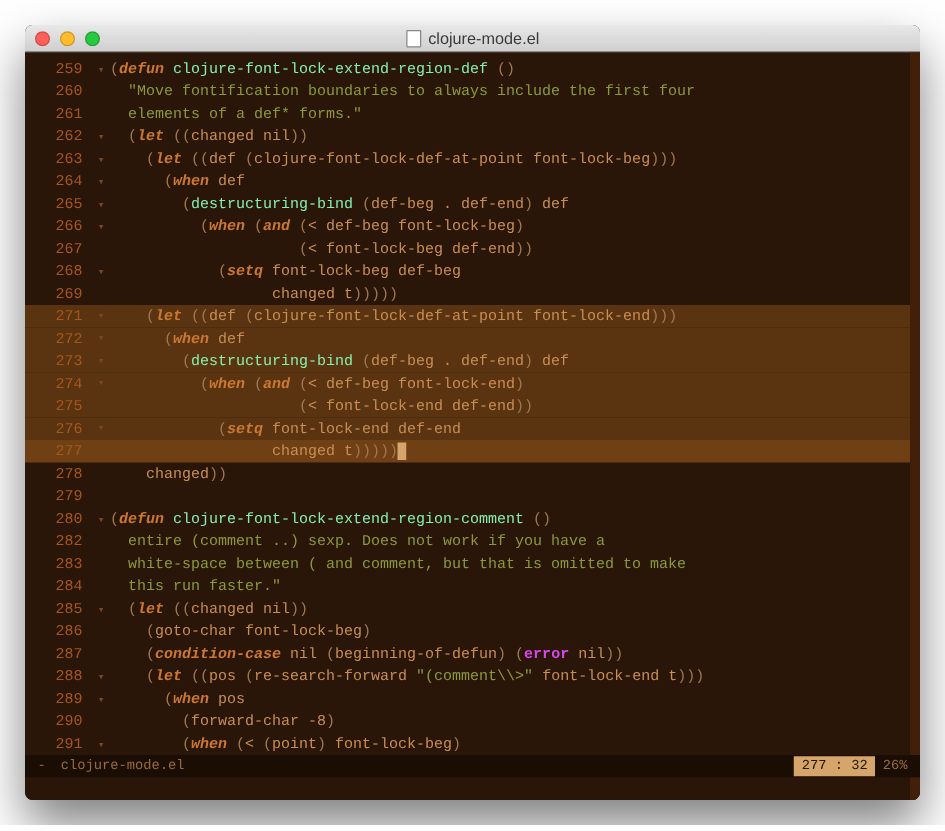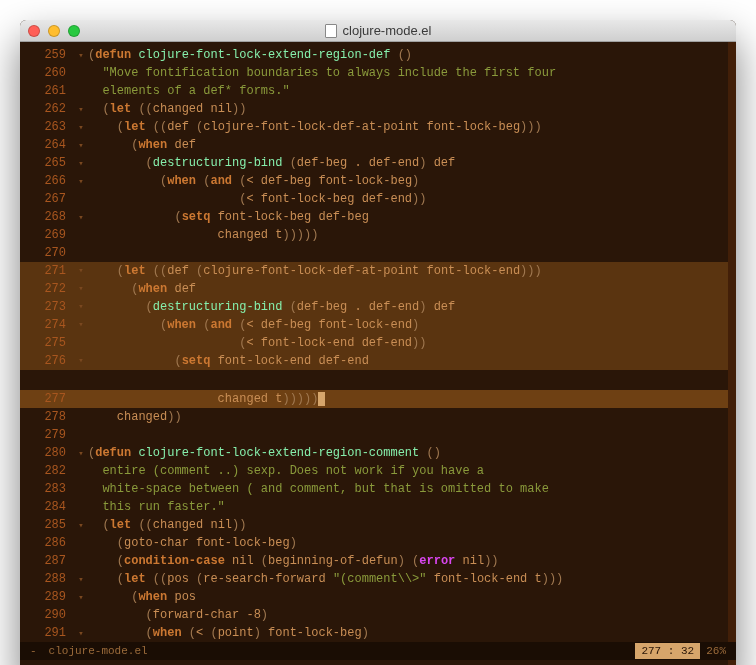--- a/index.html
+++ b/index.html
@@ -82,22 +82,22 @@
     width: 14px;
     flex-shrink: 0;
     text-align: center;
     color: #7a4820;
     font-size: 9px;
     user-select: none;
     padding-top: 1px;
   }
   .code { flex: 1; padding-right: 8px; overflow: hidden; }
   .line.hl { background: #5a3410; align-items: flex-end; }
-  .line.hl-cursor { background: #6e4013; margin-top: 20px; }
-  .kw { color: #cc7832; font-weight: bold; }
+  .line.hl-cursor { background: #6e4013; }
+  .kw { color: #cc7832; font-weight: bold; font-style: italic; }
   .fn { color: #86efac; }
   .str { color: #8a9a3b; }
   .err { color: #d946ef; font-weight: bold; text-align: right; }
   .paren { color: #a07850; }
   .plain { color: #c98e55; }
   .cursor-block {
     background: #d6a56b;
     width: 7px;
     display: inline-block;
     height: 14px;
@@ -153,21 +153,20 @@
       <div class="line"><span class="gutter">260</span><span class="fold"></span><span class="code"><span class="str">  "Move fontification boundaries to always include the first four</span></span></div>
       <div class="line"><span class="gutter">261</span><span class="fold"></span><span class="code"><span class="str">  elements of a def* forms."</span></span></div>
       <div class="line"><span class="gutter">262</span><span class="fold">▾</span><span class="code"><span class="plain">  </span><span class="paren">(</span><span class="kw">let</span><span class="plain"> </span><span class="paren">((</span><span class="plain">changed nil</span><span class="paren">))</span></span></div>
       <div class="line"><span class="gutter">263</span><span class="fold">▾</span><span class="code"><span class="plain">    </span><span class="paren">(</span><span class="kw">let</span><span class="plain"> </span><span class="paren">((</span><span class="plain">def </span><span class="paren">(</span><span class="plain">clojure-font-lock-def-at-point font-lock-beg</span><span class="paren">)))</span></span></div>
       <div class="line"><span class="gutter">264</span><span class="fold">▾</span><span class="code"><span class="plain">      </span><span class="paren">(</span><span class="kw">when</span><span class="plain"> def</span></span></div>
       <div class="line"><span class="gutter">265</span><span class="fold">▾</span><span class="code"><span class="plain">        </span><span class="paren">(</span><span class="fn">destructuring-bind</span><span class="plain"> </span><span class="paren">(</span><span class="plain">def-beg . def-end</span><span class="paren">)</span><span class="plain"> def</span></span></div>
       <div class="line"><span class="gutter">266</span><span class="fold">▾</span><span class="code"><span class="plain">          </span><span class="paren">(</span><span class="kw">when</span><span class="plain"> </span><span class="paren">(</span><span class="kw">and</span><span class="plain"> </span><span class="paren">(</span><span class="plain">&lt; def-beg font-lock-beg</span><span class="paren">)</span></span></div>
       <div class="line"><span class="gutter">267</span><span class="fold"></span><span class="code"><span class="plain">                     </span><span class="paren">(</span><span class="plain">&lt; font-lock-beg def-end</span><span class="paren">))</span></span></div>
       <div class="line"><span class="gutter">268</span><span class="fold">▾</span><span class="code"><span class="plain">            </span><span class="paren">(</span><span class="kw">setq</span><span class="plain"> font-lock-beg def-beg</span></span></div>
       <div class="line"><span class="gutter">269</span><span class="fold"></span><span class="code"><span class="plain">                  changed t</span><span class="paren">)))))</span></span></div>
-      <div class="line"><span class="gutter">270</span><span class="fold"></span><span class="code"></span></div>
       <div class="line hl"><span class="gutter">271</span><span class="fold">▾</span><span class="code"><span class="plain">    </span><span class="paren">(</span><span class="kw">let</span><span class="plain"> </span><span class="paren">((</span><span class="plain">def </span><span class="paren">(</span><span class="plain">clojure-font-lock-def-at-point font-lock-end</span><span class="paren">)))</span></span></div>
       <div class="line hl"><span class="gutter">272</span><span class="fold">▾</span><span class="code"><span class="plain">      </span><span class="paren">(</span><span class="kw">when</span><span class="plain"> def</span></span></div>
       <div class="line hl"><span class="gutter">273</span><span class="fold">▾</span><span class="code"><span class="plain">        </span><span class="paren">(</span><span class="fn">destructuring-bind</span><span class="plain"> </span><span class="paren">(</span><span class="plain">def-beg . def-end</span><span class="paren">)</span><span class="plain"> def</span></span></div>
       <div class="line hl"><span class="gutter">274</span><span class="fold">▾</span><span class="code"><span class="plain">          </span><span class="paren">(</span><span class="kw">when</span><span class="plain"> </span><span class="paren">(</span><span class="kw">and</span><span class="plain"> </span><span class="paren">(</span><span class="plain">&lt; def-beg font-lock-end</span><span class="paren">)</span></span></div>
       <div class="line hl"><span class="gutter">275</span><span class="fold"></span><span class="code"><span class="plain">                     </span><span class="paren">(</span><span class="plain">&lt; font-lock-end def-end</span><span class="paren">))</span></span></div>
       <div class="line hl"><span class="gutter">276</span><span class="fold">▾</span><span class="code"><span class="plain">            </span><span class="paren">(</span><span class="kw">setq</span><span class="plain"> font-lock-end def-end</span></span></div>
       <div class="line hl-cursor"><span class="gutter">277</span><span class="fold"></span><span class="code"><span class="plain">                  changed t</span><span class="paren">)))))</span><span class="cursor-block"></span></span></div>
       <div class="line"><span class="gutter">278</span><span class="fold"></span><span class="code"><span class="plain">    changed</span><span class="paren">))</span></span></div>
       <div class="line"><span class="gutter">279</span><span class="fold"></span><span class="code"></span></div>
       <div class="line"><span class="gutter">280</span><span class="fold">▾</span><span class="code"><span class="paren">(</span><span class="kw">defun</span><span class="plain"> </span><span class="fn">clojure-font-lock-extend-region-comment</span><span class="plain"> </span><span class="paren">()</span></span></div>

